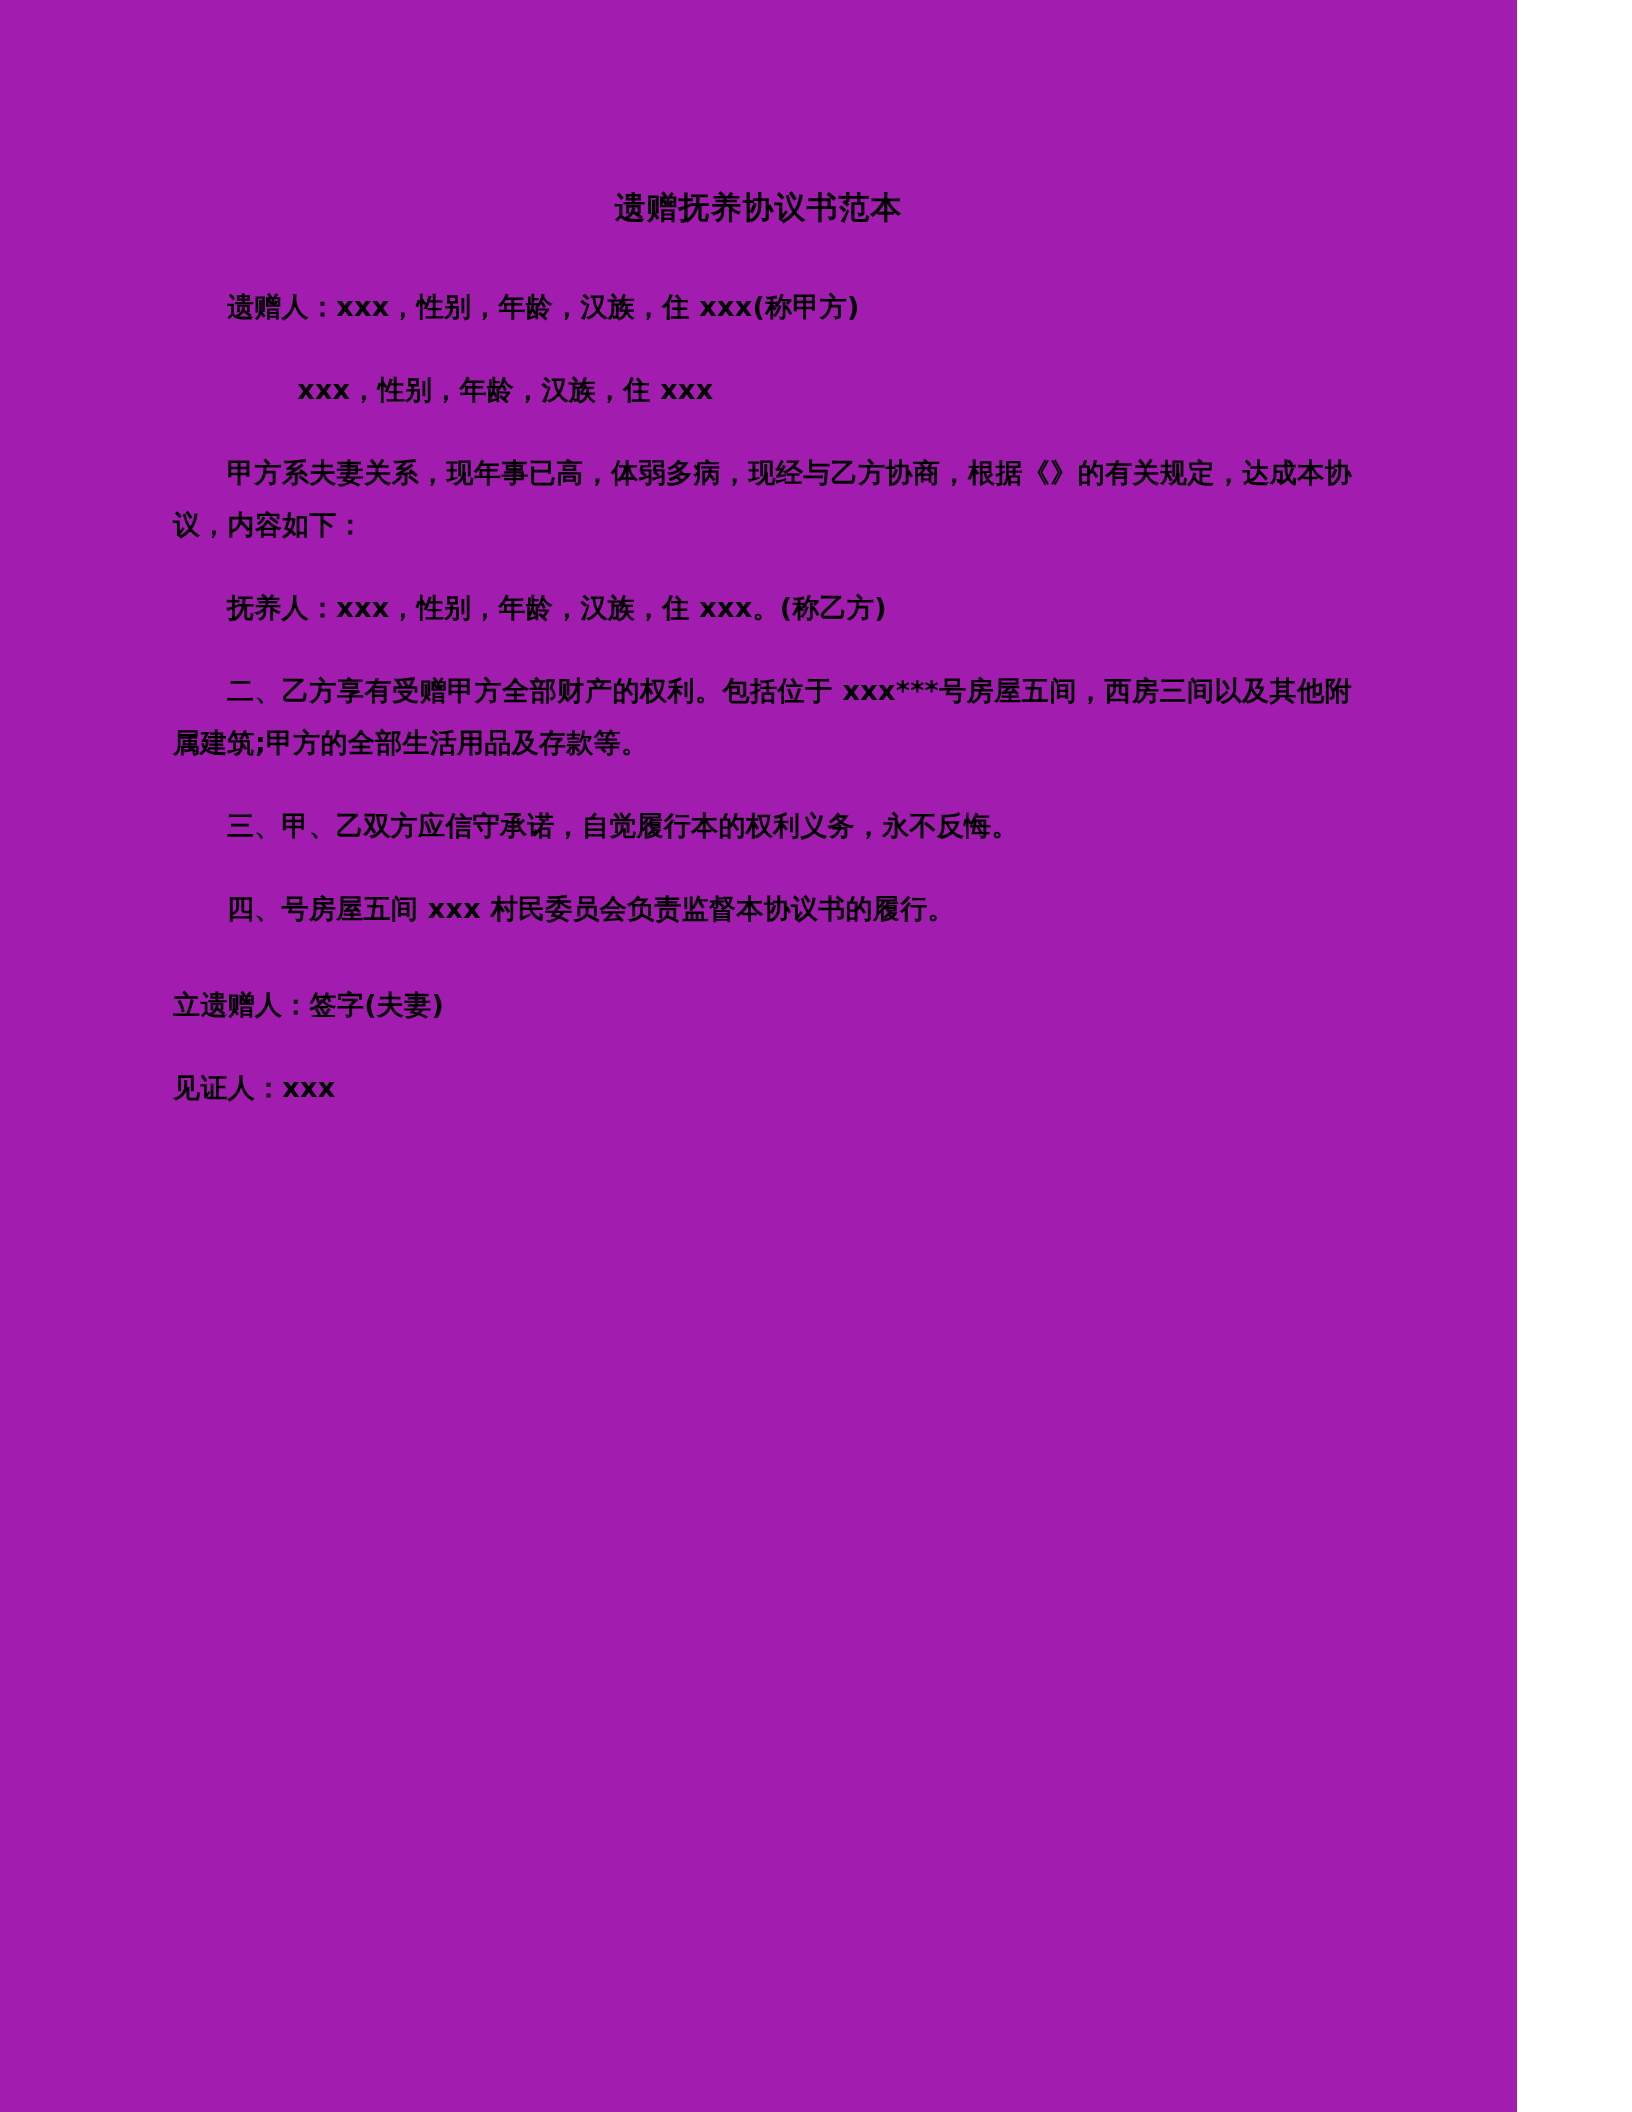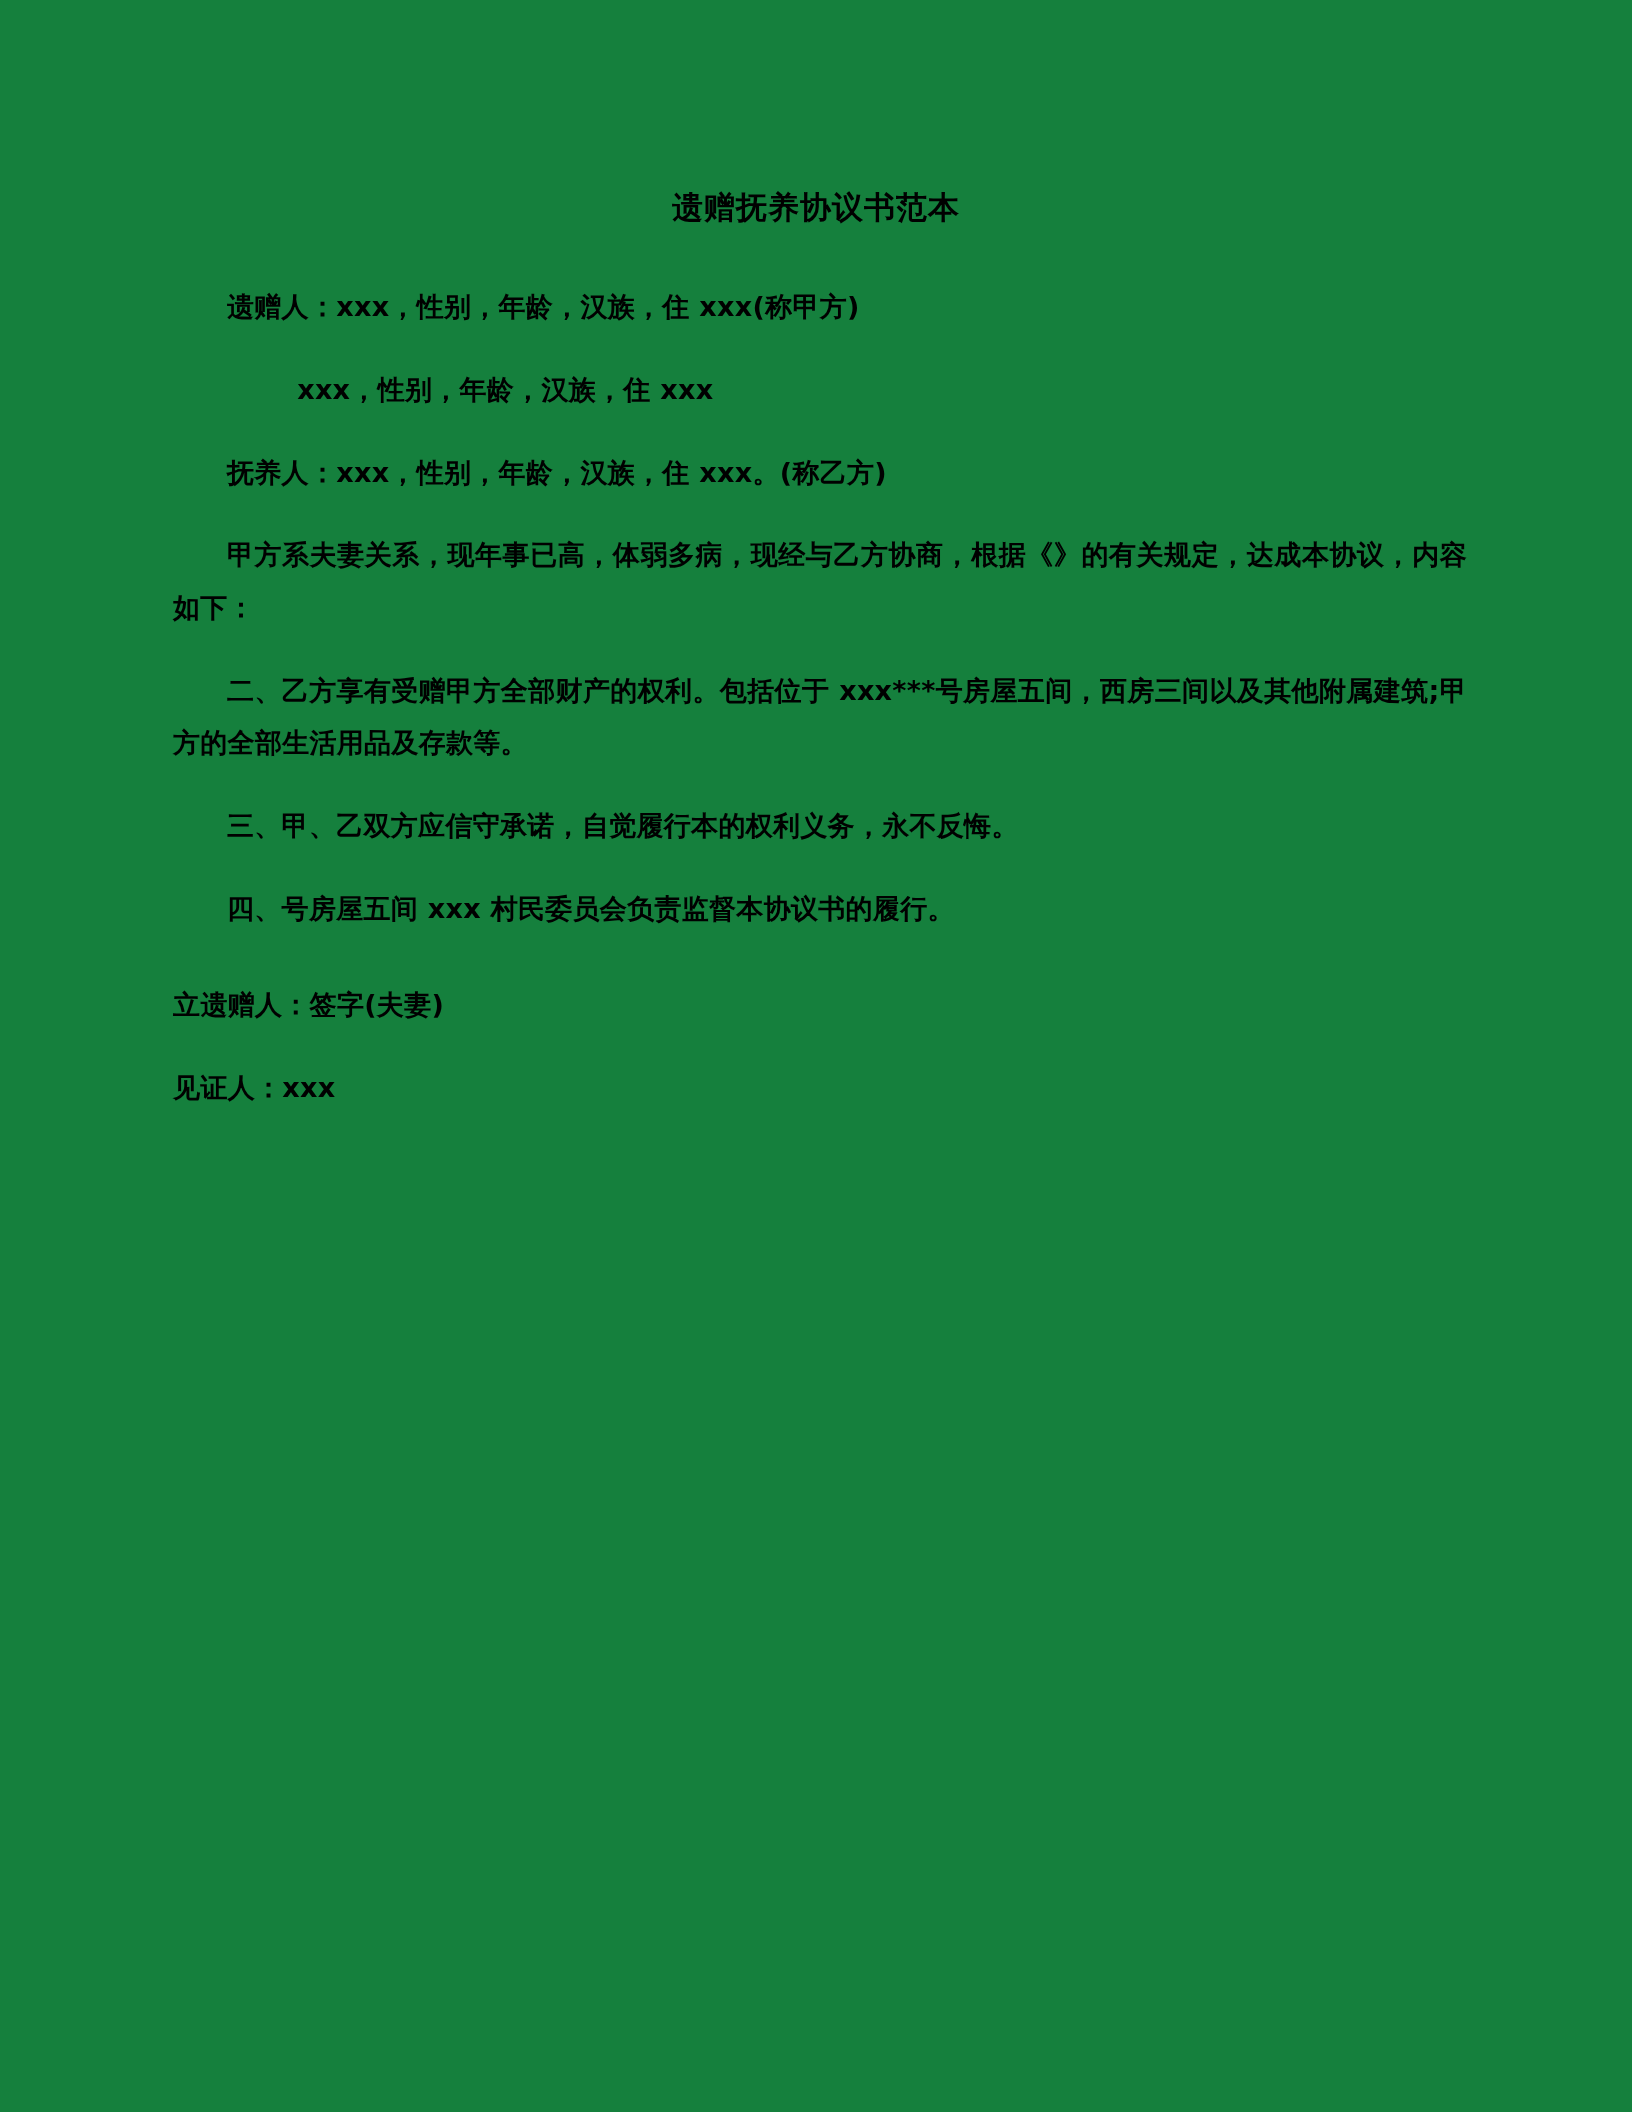--- a/index.html
+++ b/index.html
@@ -9,24 +9,24 @@
   }
   body {
     width: 1632px;
     height: 2112px;
     font-family: "DejaVu Sans", "Liberation Sans", sans-serif;
     color: #000000;
     -webkit-font-smoothing: antialiased;
   }
   .page {
     box-sizing: border-box;
-    width: 1632px;
+    width: 1517px;
     min-height: 2112px;
     padding: 150px 165px 120px 165px;
-    background: #15803d;
+    background: #a21caf;
   }
   .doc-title {
     text-align: center;
     font-size: 31px;
     font-weight: 700;
     letter-spacing: 1px;
     margin: 36px 0 52px 0;
     line-height: 1.4;
   }
   .para {
@@ -60,23 +60,23 @@
 <body>
 
 <div class="page">
 
   <h1 class="doc-title">遗赠抚养协议书范本</h1>
 
   <p class="para indent">遗赠人：xxx，性别，年龄，汉族，住 xxx(称甲方)</p>
 
   <p class="para indent-deep">xxx，性别，年龄，汉族，住 xxx</p>
 
+  <p class="para indent">甲方系夫妻关系，现年事已高，体弱多病，现经与乙方协商，根据《》的有关规定，达成本协议，内容如下：</p>
+
   <p class="para indent">抚养人：xxx，性别，年龄，汉族，住 xxx。(称乙方)</p>
-
-  <p class="para indent">甲方系夫妻关系，现年事已高，体弱多病，现经与乙方协商，根据《》的有关规定，达成本协议，内容如下：</p>
 
 
   <p class="para indent">二、乙方享有受赠甲方全部财产的权利。包括位于 xxx***号房屋五间，西房三间以及其他附属建筑;甲方的全部生活用品及存款等。</p>
 
   <p class="para indent">三、甲、乙双方应信守承诺，自觉履行本的权利义务，永不反悔。</p>
 
   <p class="para indent">四、号房屋五间 xxx 村民委员会负责监督本协议书的履行。</p>
 
 
   <div class="spacer-sig"></div>

